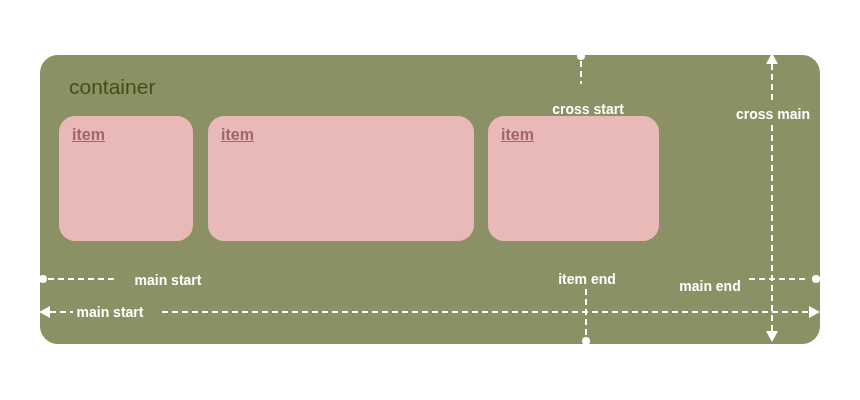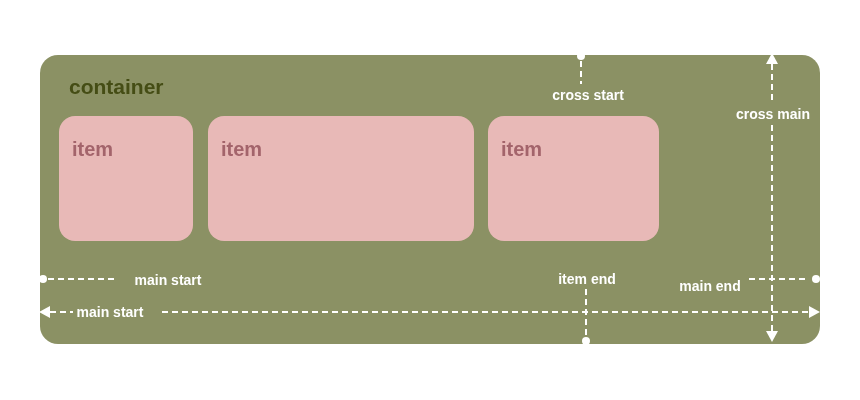--- a/index.html
+++ b/index.html
@@ -13,37 +13,38 @@
   .flex-container {
     position: absolute;
     left: 40px; top: 55px;
     width: 780px; height: 289px;
     background: var(--container_bg, #8B9164);
     border-radius: 18px;
   }
   .container-label {
     position: absolute;
     left: 29px; top: 20px;
-    font-size: 21px; font-weight: 700;
+    font-size: 21px; font-weight: 400;
     color: var(--container_text, #454D15);
   }
   .item {
     position: absolute;
     top: 61px; height: 125px;
     background: var(--item_bg, #E8B9B7);
     border-radius: 16px;
   }
   .item-1 { left: 19px;  width: 134px; }
   .item-2 { left: 168px; width: 266px; }
   .item-3 { left: 448px; width: 171px; }
   .item-label {
     position: absolute;
-    left: 13px; top: 22px;
-    font-size: 20px; font-weight: 700;
+    left: 13px; top: 10px;
+    font-size: 16px; font-weight: 700;
     color: var(--item_text, #A3646B);
+    text-decoration: underline;
   }
   .annotation-svg {
     position: absolute;
     left: 0; top: 0;
     width: 860px; height: 400px;
     pointer-events: none;
   }
   .ann-line {
     stroke: var(--annotation_text, #ffffff);
     stroke-width: 2;
@@ -53,21 +54,21 @@
   .ann-dot   { fill: var(--annotation_text, #ffffff); }
   .ann-arrow { fill: var(--annotation_text, #ffffff); }
   .ann-label {
     position: absolute;
     transform: translate(-50%, -50%);
     color: var(--annotation_text, #ffffff);
     font-size: 14px; font-weight: 700;
     white-space: nowrap;
     line-height: 1;
   }
-  .lbl-cross-start { left: 588px; top: 95px; }
+  .lbl-cross-start { left: 588px; top: 109px; }
   .lbl-cross-axis  { left: 773px; top: 114px; }
   .lbl-main-start  { left: 168px; top: 280px; text-align: right; }
   .lbl-cross-end   { left: 587px; top: 279px; }
   .lbl-main-end    { left: 710px; top: 286px; }
   .lbl-main-axis   { left: 110px; top: 312px; }
 </style>
 </head>
 <body>
 
 <div class="canvas">

